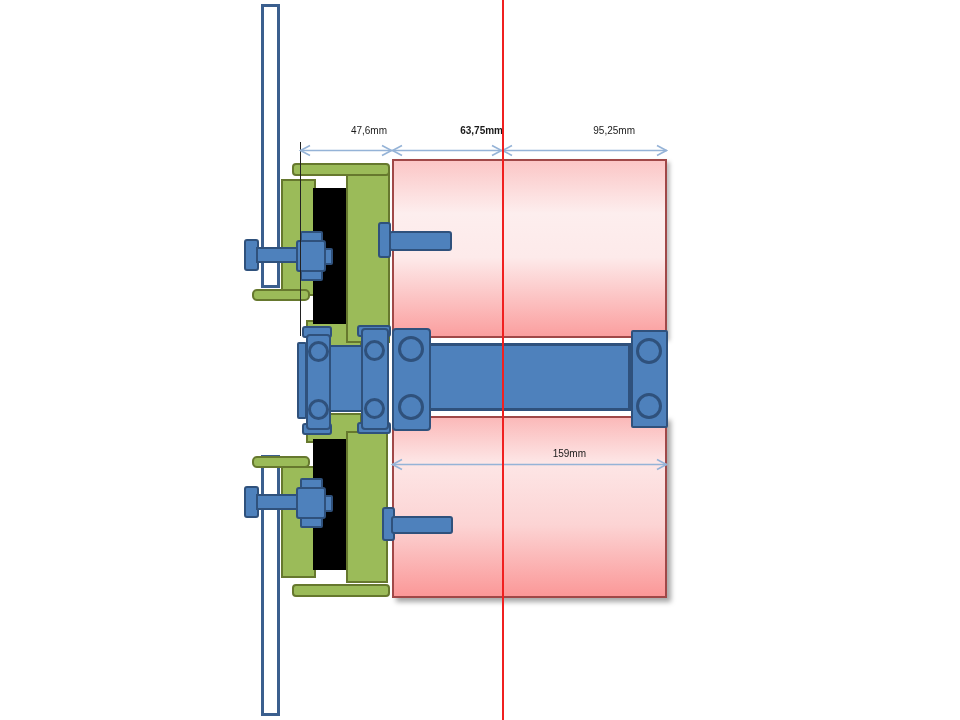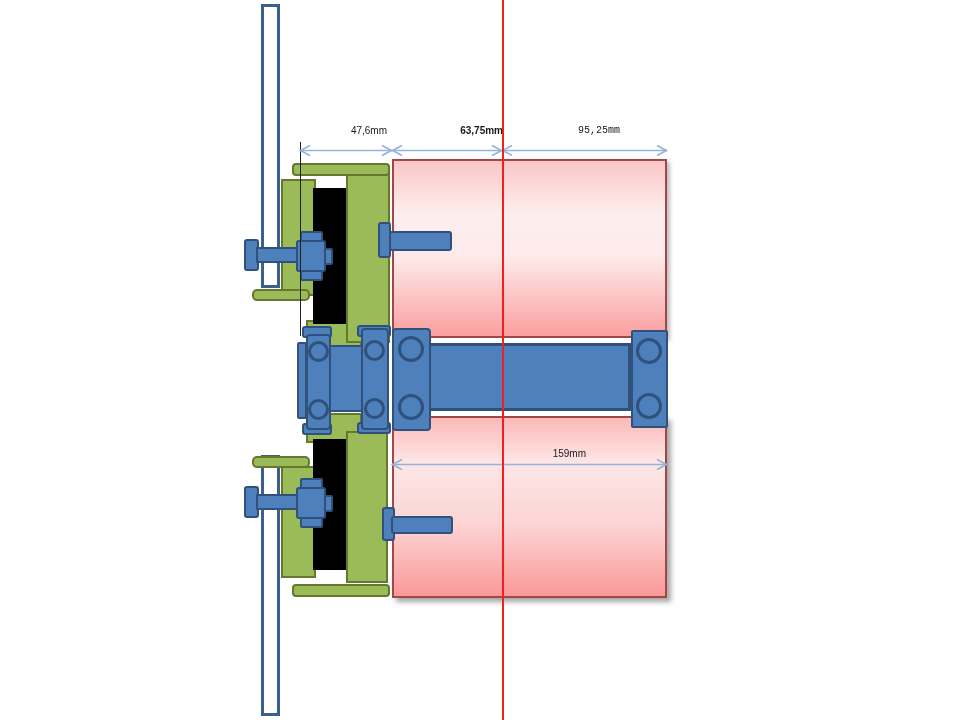--- a/index.html
+++ b/index.html
@@ -98,18 +98,18 @@
     <path class="dim" d="M300 150.5 H392"></path>
     <path class="dim" d="M392 150.5 H502"></path>
     <path class="dim" d="M502 150.5 H667"></path>
     <path class="dim" d="M310 145.5 L300.5 150.5 L310 155.5 M382 145.5 L391.5 150.5 L382 155.5 M402 145.5 L392.5 150.5 L402 155.5 M492 145.5 L501.5 150.5 L492 155.5 M512 145.5 L502.5 150.5 L512 155.5 M657 145.5 L666.5 150.5 L657 155.5"></path>
     <path class="dim" d="M392 464.5 H667"></path>
     <path class="dim" d="M402 459.5 L392.5 464.5 L402 469.5 M657 459.5 L666.5 464.5 L657 469.5"></path>
   </svg>
 
   <div class="dim-label" style="left:267px;top:123px;">47,6mm</div>
   <div class="dim-label" style="left:383px;top:123px;font-weight:bold;">63,75mm</div>
-  <div class="dim-label" style="left:500px;top:123px;font-family:Liberation Mono, monospace;">95,25mm</div>
+  <div class="dim-label" style="left:515px;top:123px;">95,25mm</div>
   <div class="dim-label" style="left:466px;top:446px;">159mm</div>
 
   <div class="abs centerline" style="left:502px;top:0;width:1.5px;height:720px;"></div>
 
 </div>
 
 </body></html>

